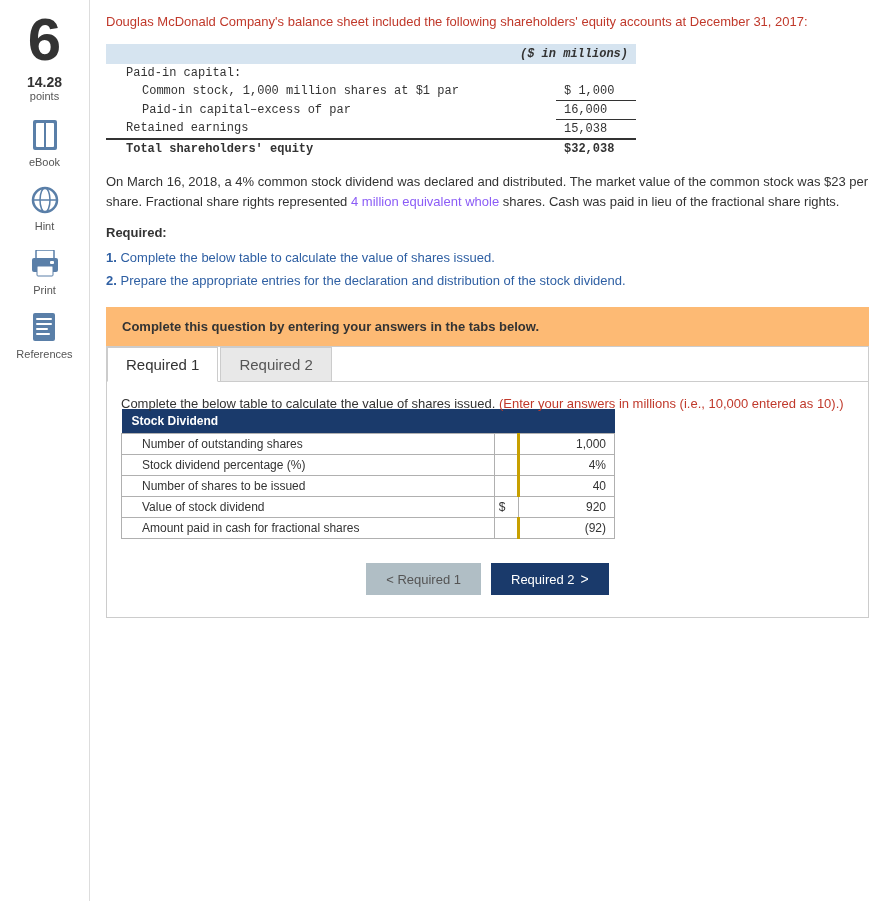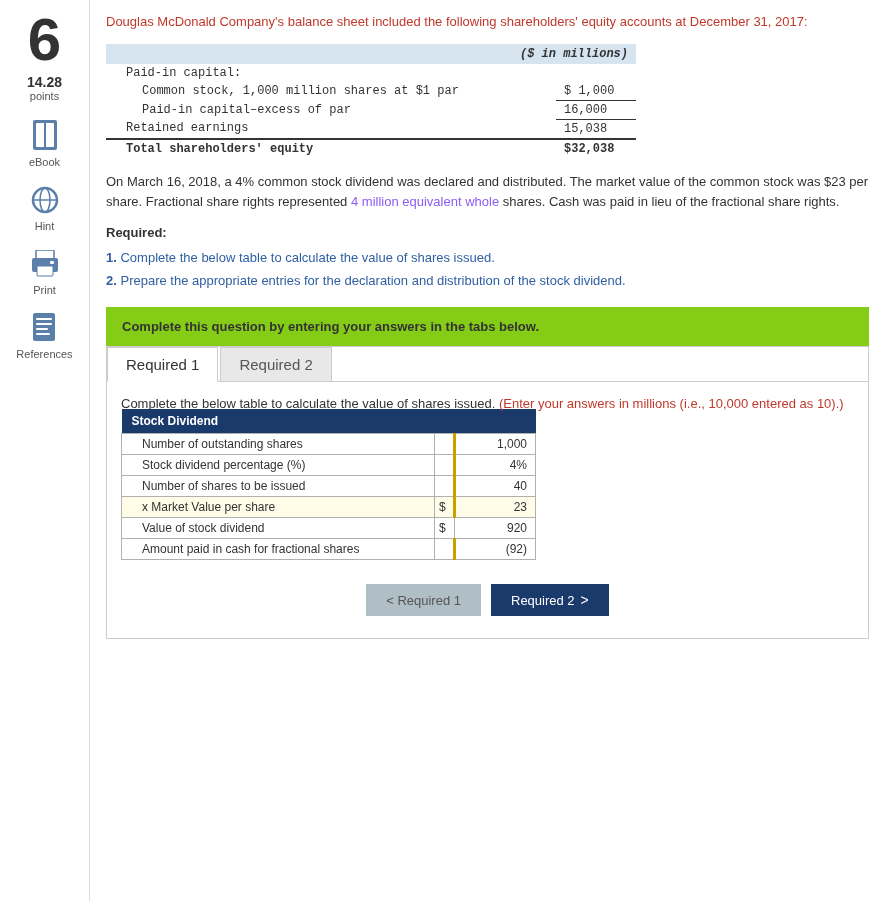--- a/index.html
+++ b/index.html
@@ -31,21 +31,21 @@
 
     
     .desc-text { font-size: 13px; color: #333; line-height: 1.6; margin-bottom: 12px; }
     .desc-text .highlight { color: #8b5cf6; }
 
     .required-header { font-weight: bold; font-size: 13px; margin-bottom: 6px; }
     .required-list { list-style: none; font-size: 13px; color: #2e5fa3; line-height: 1.8; margin-bottom: 14px; }
     .required-list li span.num { color: #2e5fa3; font-weight: bold; }
 
     
-    .complete-box { background: #84cc16; padding: 12px 16px; margin-bottom: 0; font-weight: bold; font-size: 13px; }
+    .complete-box { background: #fdba74; padding: 12px 16px; margin-bottom: 0; font-weight: bold; font-size: 13px; }
 
     
     .tabs-container { border: 1px solid #ccc; margin-bottom: 0; }
     .tabs-header { display: flex; background: #fff; border-bottom: 1px solid #ccc; }
     .tab { padding: 8px 18px; font-size: 15px; cursor: pointer; border: 1px solid #ccc; border-bottom: none; margin-right: 2px; background: #fff; }
     .tab.active { background: #fff; border-bottom: 1px solid #fff; margin-bottom: -1px; font-weight: normal; }
     .tab.inactive { background: #e8e8e8; color: #555; }
 
     .tab-content { padding: 12px 14px; background: #fff; }
 
@@ -175,21 +175,21 @@
           <span>Required 2</span>
         </div>
       </div>
 
       <div class="tab-content">
         <p class="instruction-text">
           <span>Complete the below table to calculate the value of shares issued. </span>
           <span class="red">(Enter your answers in millions (i.e., 10,000 entered as 10).)</span>
         </p>
 
-        <table style="border-collapse:collapse; width:415px; font-size:12px; margin-top:-14px; margin-bottom:14px;">
+        <table style="border-collapse:collapse; width:494px; font-size:12px; margin-top:-14px; margin-bottom:14px;">
           <thead>
             <tr>
               <th style="background:#1a3a6b; color:#fff; padding:5px 10px; text-align:left; width:310px;">Stock Dividend</th>
               <th style="background:#1a3a6b; color:#fff; padding:5px 10px; width:20px;"></th>
               <th style="background:#1a3a6b; color:#fff; padding:5px 10px; text-align:right; width:80px;"></th>
             </tr>
           </thead>
           <tbody>
             <tr>
               <td style="padding:3px 8px 3px 20px; border:1px solid #b0b0b0;">Number of outstanding shares</td>
@@ -198,25 +198,20 @@
             </tr>
             <tr>
               <td style="padding:3px 8px 3px 20px; border:1px solid #b0b0b0;">Stock dividend percentage (%)</td>
               <td style="border:1px solid #b0b0b0;"></td>
               <td style="text-align:right; padding:3px 8px; border:1px solid #b0b0b0; border-left:3px solid #c8a000;">4%</td>
             </tr>
             <tr>
               <td style="padding:3px 8px 3px 20px; border:1px solid #b0b0b0;">Number of shares to be issued</td>
               <td style="border:1px solid #b0b0b0;"></td>
               <td style="text-align:right; padding:3px 8px; border:1px solid #b0b0b0; border-left:3px solid #c8a000;">40</td>
-            </tr>
-            <tr style="background:#fffde7;">
-              <td style="padding:3px 8px 3px 20px; border:1px solid #b0b0b0; background:#fffde7;">x Market Value per share</td>
-              <td style="border:1px solid #b0b0b0; padding:3px 4px; text-align:left; background:#fffde7;">$</td>
-              <td style="text-align:right; padding:3px 8px; border:1px solid #b0b0b0; border-left:3px solid #c8a000; background:#fffde7;">23</td>
             </tr>
             <tr>
               <td style="padding:3px 8px 3px 20px; border:1px solid #b0b0b0;">Value of stock dividend</td>
               <td style="border:1px solid #b0b0b0; padding:3px 4px; text-align:left;">$</td>
               <td style="text-align:right; padding:3px 8px; border:1px solid #b0b0b0;">920</td>
             </tr>
             <tr>
               <td style="padding:3px 8px 3px 20px; border:1px solid #b0b0b0;">Amount paid in cash for fractional shares</td>
               <td style="border:1px solid #b0b0b0;"></td>
               <td style="text-align:right; padding:3px 8px; border:1px solid #b0b0b0; border-left:3px solid #c8a000;">(92)</td>

